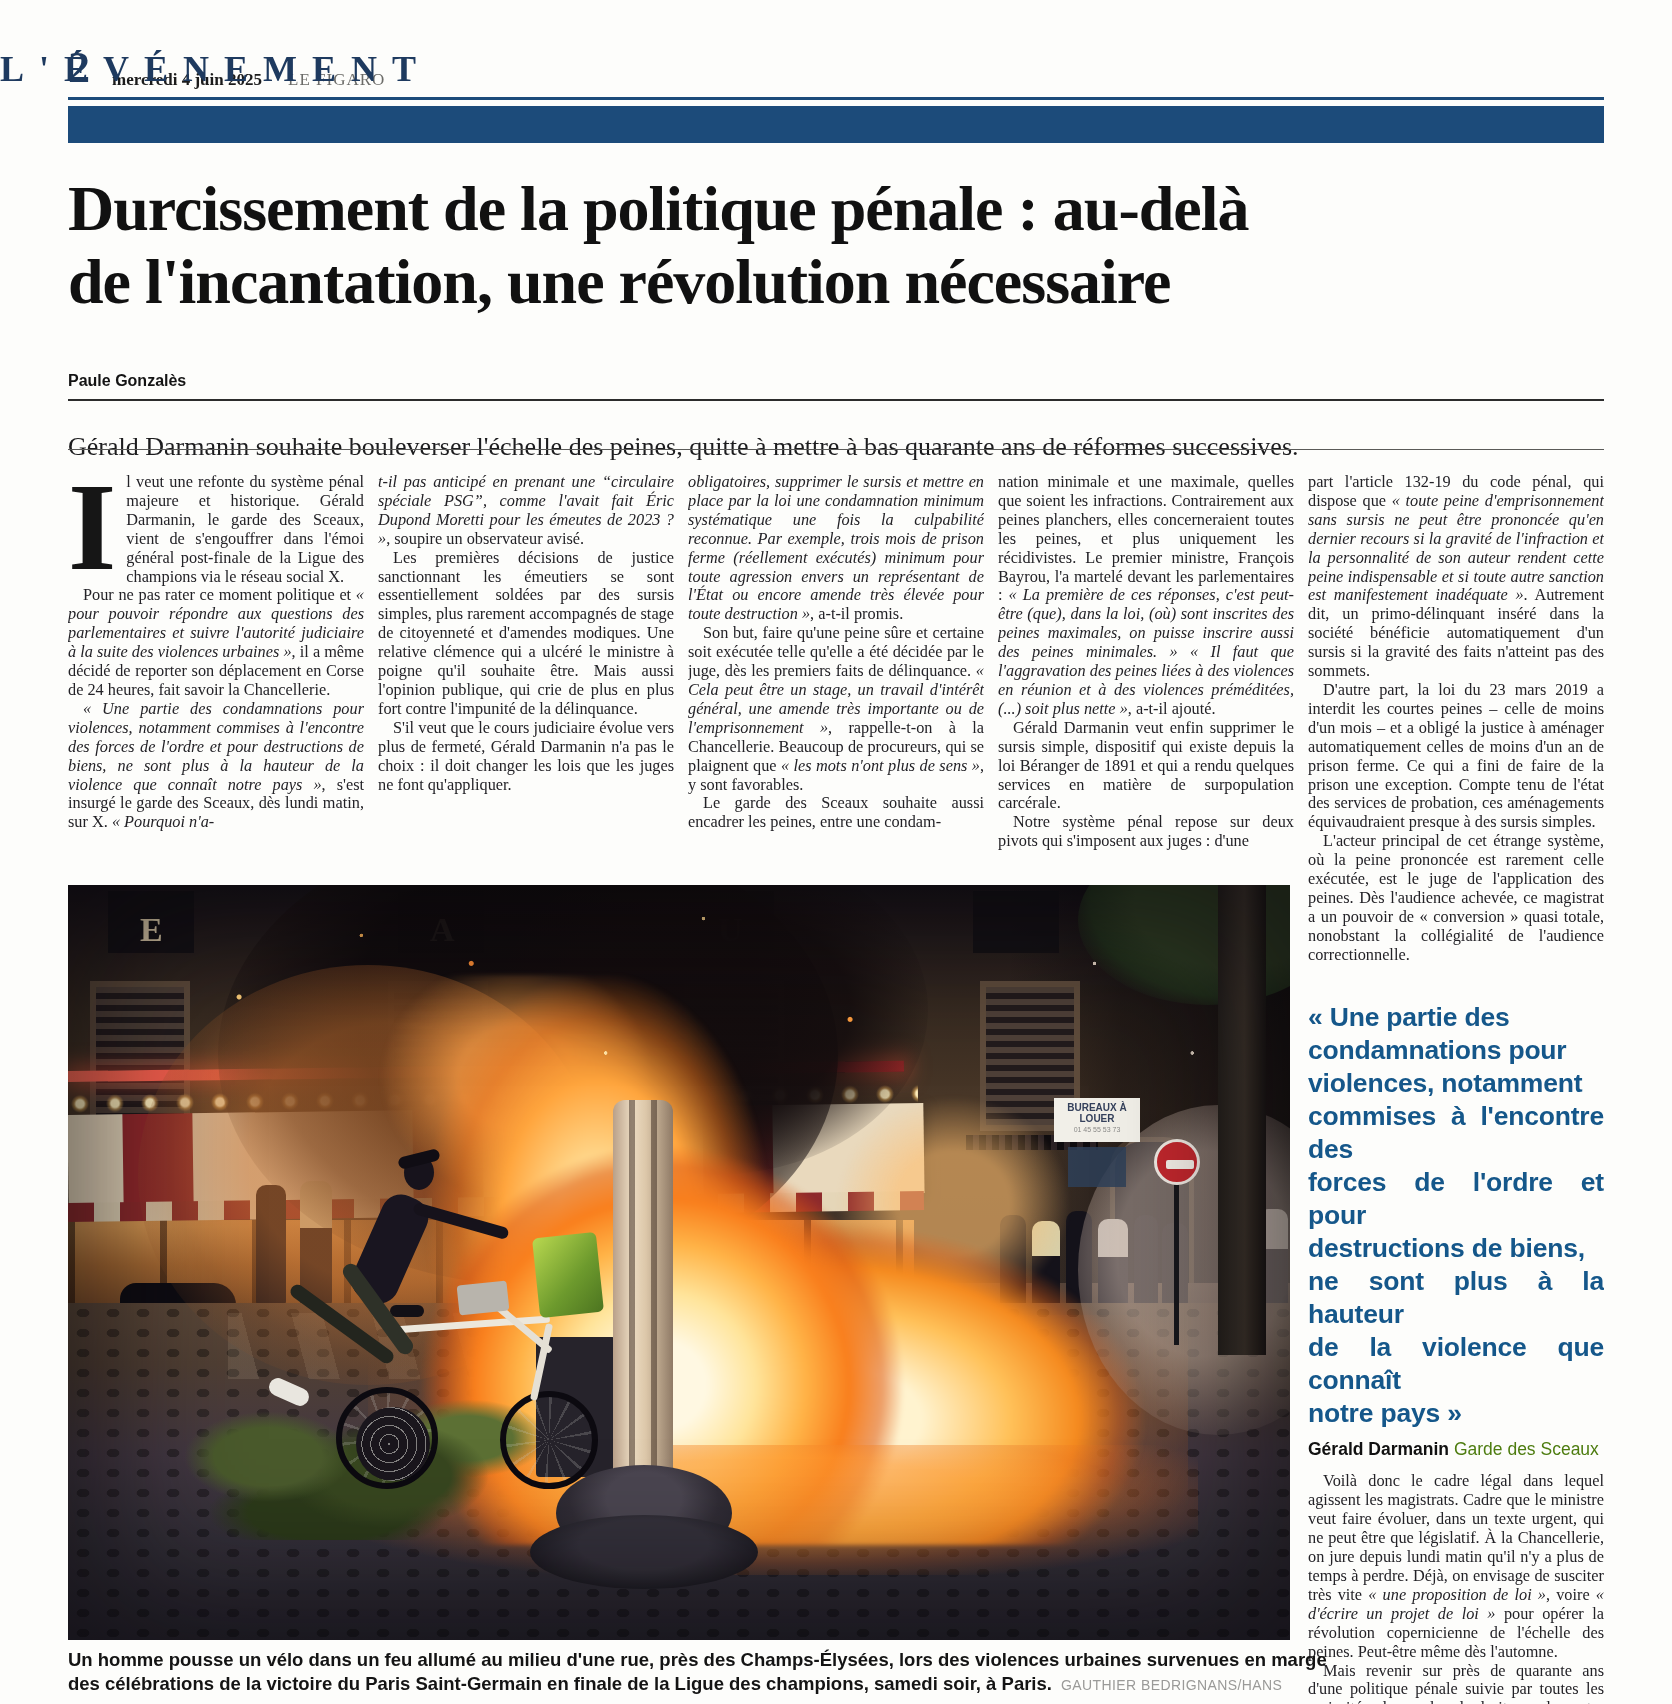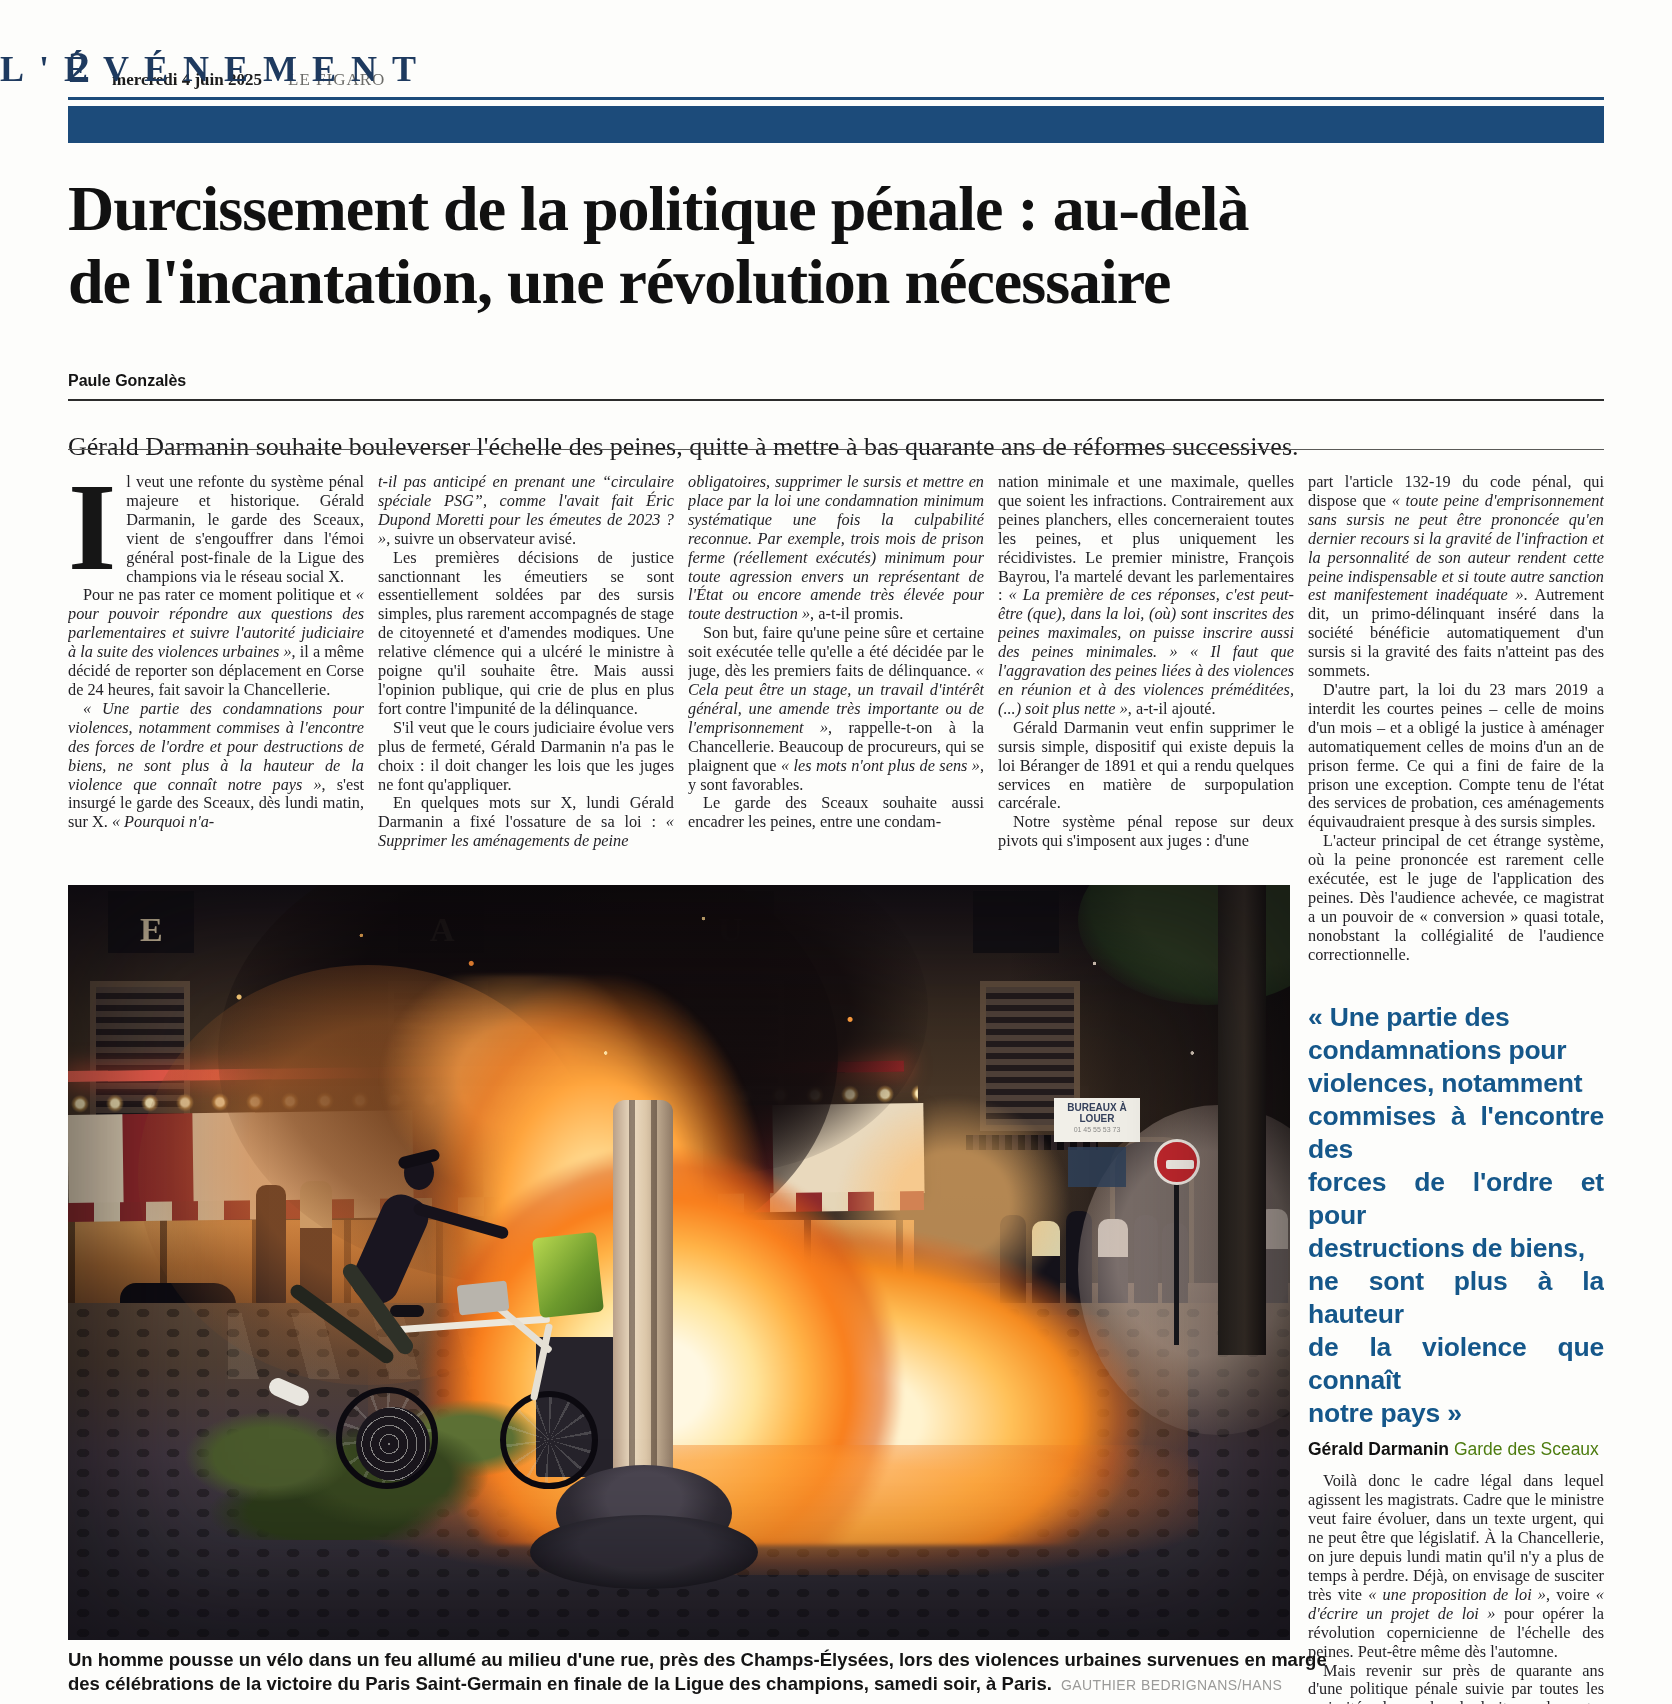--- a/index.html
+++ b/index.html
@@ -208,24 +208,23 @@
   <div class="byline-rule" data-name="byline-rule"></div>
   <div class="standfirst" data-name="standfirst">Gérald Darmanin souhaite bouleverser l'échelle des peines, quitte à mettre à bas quarante ans de réformes successives.</div>
   <div class="standfirst-rule" data-name="standfirst-rule"></div>
 
   <div class="col c1" data-name="article-column-1">
       <p class="ni" data-name="article-paragraph"><span class="dropcap" data-name="drop-cap">I</span><span>l veut une refonte du système pénal majeure et historique. Gérald Darmanin, le garde des Sceaux, vient de s'engouffrer dans l'émoi général post-finale de la Ligue des champions via le réseau social X.</span></p>
       <p data-name="article-paragraph"><span>Pour ne pas rater ce moment politique et </span><em>« pour pouvoir répondre aux questions des parlementaires et suivre l'autorité judiciaire à la suite des violences urbaines »</em><span>, il a même décidé de reporter son déplacement en Corse de 24 heures, fait savoir la Chancellerie.</span></p>
       <p data-name="article-paragraph"><em>« Une partie des condamnations pour violences, notamment commises à l'encontre des forces de l'ordre et pour destructions de biens, ne sont plus à la hauteur de la violence que connaît notre pays »</em><span>, s'est insurgé le garde des Sceaux, dès lundi matin, sur X. </span><em>« Pourquoi n'a-</em></p>
     </div>
   <div class="col c2" data-name="article-column-2">
-      <p class="ni" data-name="article-paragraph"><em>t-il pas anticipé en prenant une “circulaire spéciale PSG”, comme l'avait fait Éric Dupond Moretti pour les émeutes de 2023 ? »</em><span>, suivre un observateur avisé.</span></p>
+      <p class="ni" data-name="article-paragraph"><em>t-il pas anticipé en prenant une “circulaire spéciale PSG”, comme l'avait fait Éric Dupond Moretti pour les émeutes de 2023 ? »</em><span>, soupire un observateur avisé.</span></p>
       <p data-name="article-paragraph"><span>Les premières décisions de justice sanctionnant les émeutiers se sont essentiellement soldées par des sursis simples, plus rarement accompagnés de stage de citoyenneté et d'amendes modiques. Une relative clémence qui a ulcéré le ministre à poigne qu'il souhaite être. Mais aussi l'opinion publique, qui crie de plus en plus fort contre l'impunité de la délinquance.</span></p>
       <p data-name="article-paragraph"><span>S'il veut que le cours judiciaire évolue vers plus de fermeté, Gérald Darmanin n'a pas le choix : il doit changer les lois que les juges ne font qu'appliquer.</span></p>
-      <p data-name="article-paragraph"><span>En quelques mots sur X, lundi Gérald Darmanin a fixé l'ossature de sa loi : </span><em>« Supprimer les aménagements de peine</em></p>
     </div>
   <div class="col c3" data-name="article-column-3">
       <p class="ni" data-name="article-paragraph"><em>obligatoires, supprimer le sursis et mettre en place par la loi une condamnation minimum systématique une fois la culpabilité reconnue. Par exemple, trois mois de prison ferme (réellement exécutés) minimum pour toute agression envers un représentant de l'État ou encore amende très élevée pour toute destruction »</em><span>, a-t-il promis.</span></p>
       <p data-name="article-paragraph"><span>Son but, faire qu'une peine sûre et certaine soit exécutée telle qu'elle a été décidée par le juge, dès les premiers faits de délinquance. </span><em>« Cela peut être un stage, un travail d'intérêt général, une amende très importante ou de l'emprisonnement »</em><span>, rappelle-t-on à la Chancellerie. Beaucoup de procureurs, qui se plaignent que </span><em>« les mots n'ont plus de sens »</em><span>, y sont favorables.</span></p>
       <p data-name="article-paragraph"><span>Le garde des Sceaux souhaite aussi encadrer les peines, entre une condam-</span></p>
     </div>
   <div class="col c4" data-name="article-column-4">
       <p class="ni" data-name="article-paragraph"><span>nation minimale et une maximale, quelles que soient les infractions. Contrairement aux peines planchers, elles concerneraient toutes les peines, et plus uniquement les récidivistes. Le premier ministre, François Bayrou, l'a martelé devant les parlementaires : </span><em>« La première de ces réponses, c'est peut-être (que), dans la loi, (où) sont inscrites des peines maximales, on puisse inscrire aussi des peines minimales. » « Il faut que l'aggravation des peines liées à des violences en réunion et à des violences préméditées, (...) soit plus nette »</em><span>, a-t-il ajouté.</span></p>
       <p data-name="article-paragraph"><span>Gérald Darmanin veut enfin supprimer le sursis simple, dispositif qui existe depuis la loi Béranger de 1891 et qui a rendu quelques services en matière de surpopulation carcérale.</span></p>
       <p data-name="article-paragraph"><span>Notre système pénal repose sur deux pivots qui s'imposent aux juges : d'une</span></p>

